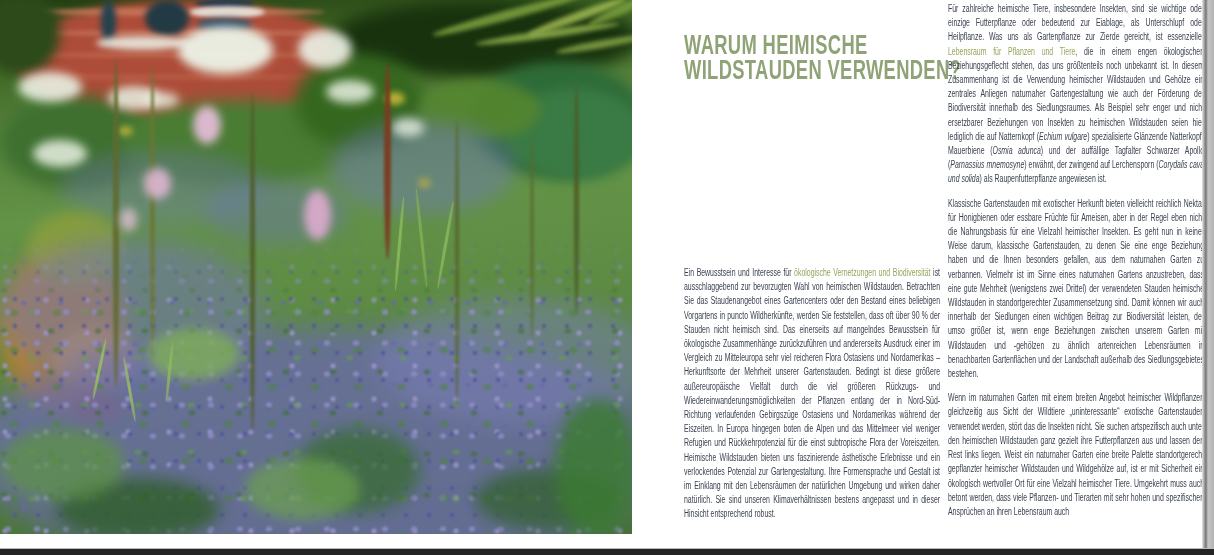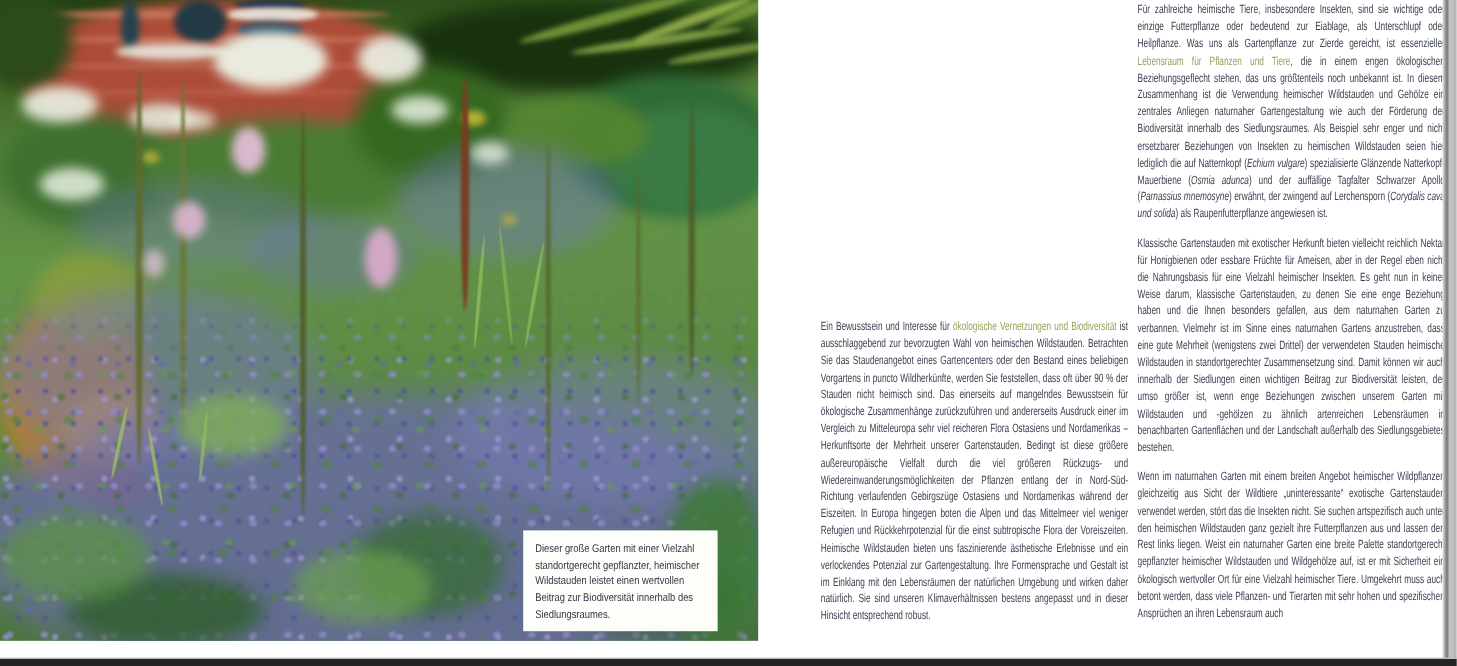--- a/index.html
+++ b/index.html
@@ -146,26 +146,27 @@
         <div class="blob" style="left: 148px; top: 328px; width: 92px; height: 52px; background: rgb(127, 174, 87); filter: blur(6px); opacity: 0.8;"></div>
         <div class="blob" style="left: 245px; top: 458px; width: 115px; height: 62px; background: rgb(108, 160, 78); filter: blur(6px); opacity: 0.7;"></div>
         <div class="blob" style="left: 0px; top: 428px; width: 125px; height: 72px; background: rgb(93, 148, 67); filter: blur(7px); opacity: 0.7;"></div>
         <div class="blob" style="left: 98px; top: 338px; width: 3px; height: 62px; background: rgb(156, 193, 97); filter: blur(0.5px); opacity: 0.85; transform: rotate(12deg);"></div>
         <div class="blob" style="left: 128px; top: 356px; width: 3px; height: 66px; background: rgb(156, 193, 97); filter: blur(0.5px); opacity: 0.8; transform: rotate(-10deg);"></div>
         <div class="blob" style="left: 168px; top: 342px; width: 3px; height: 60px; background: rgb(143, 187, 92); filter: blur(0.5px); opacity: 0.8; transform: rotate(6deg);"></div>
         <div class="blob" style="left: 398px; top: 196px; width: 3px; height: 95px; background: rgb(143, 187, 92); filter: blur(0.5px); opacity: 0.85; transform: rotate(5deg);"></div>
         <div class="blob" style="left: 420px; top: 188px; width: 3px; height: 100px; background: rgb(135, 176, 84); filter: blur(0.5px); opacity: 0.8; transform: rotate(-6deg);"></div>
         <div class="blob" style="left: 444px; top: 200px; width: 3px; height: 90px; background: rgb(143, 187, 92); filter: blur(0.5px); opacity: 0.8; transform: rotate(10deg);"></div>
       </div>
-    <div class="caption">
-      <div class="caption-inner">Dieser große Garten mit einer Vielzahl standortgerecht gepflanzter, heimischer Wildstauden leistet einen wertvollen Beitrag zur Biodiversität innerhalb des Siedlungsraumes.</div>
-    </div>
   </div>
 
   <div class="page-right">
+    <h1 class="headline">
+      <span class="hline">WARUM HEIMISCHE</span>
+      <span class="hline">WILDSTAUDEN VERWENDEN?</span>
+    </h1>
     <div class="col col-left">
       <p><span class="seg-plain">Ein Bewusstsein und Interesse für </span><span class="seg-accent">ökologische Vernetzungen und Biodiversität</span><span class="seg-plain"> ist ausschlaggebend zur bevorzugten Wahl von heimischen Wildstauden. Betrachten Sie das Staudenangebot eines Gartencenters oder den Bestand eines beliebigen Vorgartens in puncto Wildherkünfte, werden Sie feststellen, dass oft über 90 % der Stauden nicht heimisch sind. Das einerseits auf mangelndes Bewusstsein für ökologische Zusammenhänge zurückzuführen und andererseits Ausdruck einer im Vergleich zu Mitteleuropa sehr viel reicheren Flora Ostasiens und Nordamerikas – Herkunftsorte der Mehrheit unserer Gartenstauden. Bedingt ist diese größere außereuropäische Vielfalt durch die viel größeren Rückzugs- und Wiedereinwanderungsmöglichkeiten der Pflanzen entlang der in Nord-Süd-Richtung verlaufenden Gebirgszüge Ostasiens und Nordamerikas während der Eiszeiten. In Europa hingegen boten die Alpen und das Mittelmeer viel weniger Refugien und Rückkehrpotenzial für die einst subtropische Flora der Voreiszeiten. Heimische Wildstauden bieten uns faszinierende ästhetische Erlebnisse und ein verlockendes Potenzial zur Gartengestaltung. Ihre Formensprache und Gestalt ist im Einklang mit den Lebensräumen der natürlichen Umgebung und wirken daher natürlich. Sie sind unseren Klimaverhältnissen bestens angepasst und in dieser Hinsicht entsprechend robust.</span></p>
     </div>
     <div class="col col-right">
       <p><span class="seg-plain">Für zahlreiche heimische Tiere, insbesondere Insekten, sind sie wichtige oder einzige Futterpflanze oder bedeutend zur Eiablage, als Unterschlupf oder Heilpflanze. Was uns als Gartenpflanze zur Zierde gereicht, ist essenzieller </span><span class="seg-accent">Lebensraum für Pflanzen und Tiere</span><span class="seg-plain">, die in einem engen ökologischen Beziehungsgeflecht stehen, das uns größtenteils noch unbekannt ist. In diesem Zusammenhang ist die Verwendung heimischer Wildstauden und Gehölze ein zentrales Anliegen naturnaher Gartengestaltung wie auch der Förderung der Biodiversität innerhalb des Siedlungsraumes. Als Beispiel sehr enger und nicht ersetzbarer Beziehungen von Insekten zu heimischen Wildstauden seien hier lediglich die auf Natternkopf (</span><span class="seg-italic">Echium vulgare</span><span class="seg-plain">) spezialisierte Glänzende Natterkopf-Mauerbiene (</span><span class="seg-italic">Osmia adunca</span><span class="seg-plain">) und der auffällige Tagfalter Schwarzer Apollo (</span><span class="seg-italic">Parnassius mnemosyne</span><span class="seg-plain">) erwähnt, der zwingend auf Lerchensporn (</span><span class="seg-italic">Corydalis cava und solida</span><span class="seg-plain">) als Raupenfutterpflanze angewiesen ist.</span></p>
       <p><span class="seg-plain">Klassische Gartenstauden mit exotischer Herkunft bieten vielleicht reichlich Nektar für Honigbienen oder essbare Früchte für Ameisen, aber in der Regel eben nicht die Nahrungsbasis für eine Vielzahl heimischer Insekten. Es geht nun in keiner Weise darum, klassische Gartenstauden, zu denen Sie eine enge Beziehung haben und die Ihnen besonders gefallen, aus dem naturnahen Garten zu verbannen. Vielmehr ist im Sinne eines naturnahen Gartens anzustreben, dass eine gute Mehrheit (wenigstens zwei Drittel) der verwendeten Stauden heimische Wildstauden in standortgerechter Zusammensetzung sind. Damit können wir auch innerhalb der Siedlungen einen wichtigen Beitrag zur Biodiversität leisten, der umso größer ist, wenn enge Beziehungen zwischen unserem Garten mit Wildstauden und -gehölzen zu ähnlich artenreichen Lebensräumen in benachbarten Gartenflächen und der Landschaft außerhalb des Siedlungsgebietes bestehen.</span></p>
       <p><span class="seg-plain">Wenn im naturnahen Garten mit einem breiten Angebot heimischer Wildpflanzen gleichzeitig aus Sicht der Wildtiere „uninteressante“ exotische Gartenstauden verwendet werden, stört das die Insekten nicht. Sie suchen artspezifisch auch unter den heimischen Wildstauden ganz gezielt ihre Futterpflanzen aus und lassen den Rest links liegen. Weist ein naturnaher Garten eine breite Palette standortgerecht gepflanzter heimischer Wildstauden und Wildgehölze auf, ist er mit Sicherheit ein ökologisch wertvoller Ort für eine Vielzahl heimischer Tiere. Umgekehrt muss auch betont werden, dass viele Pflanzen- und Tierarten mit sehr hohen und spezifischen Ansprüchen an ihren Lebensraum auch</span></p>
     </div>
   </div>
 

